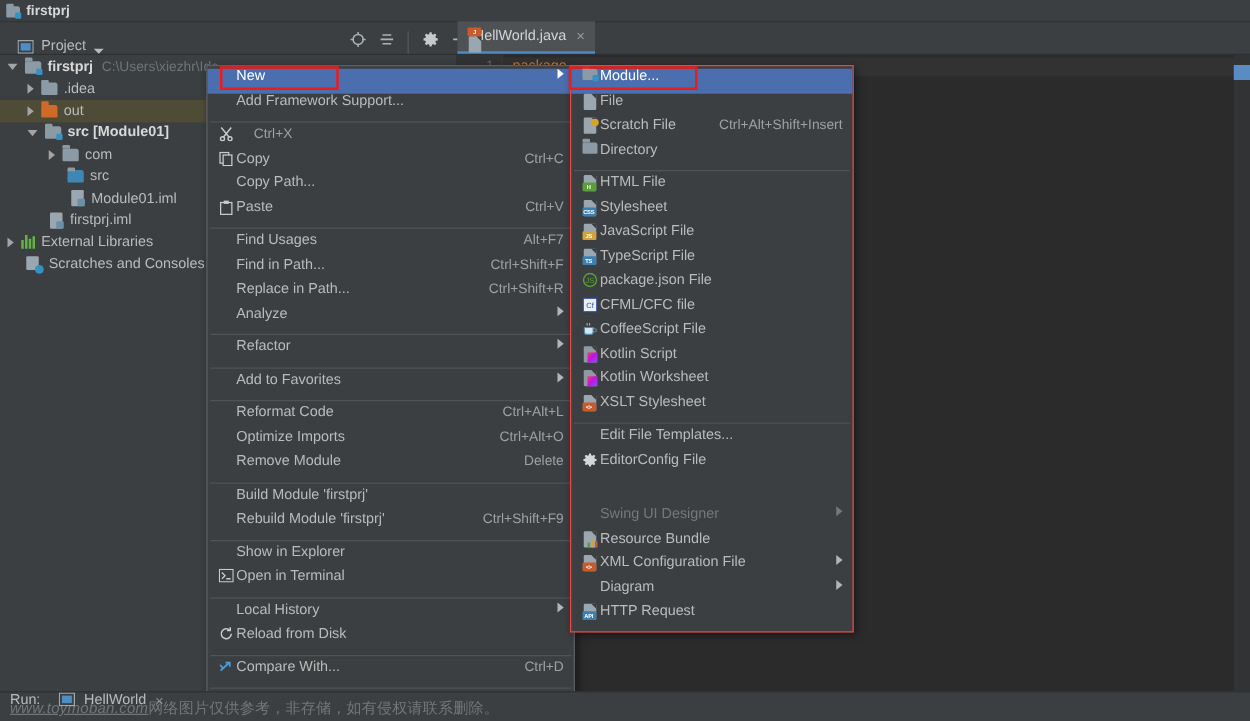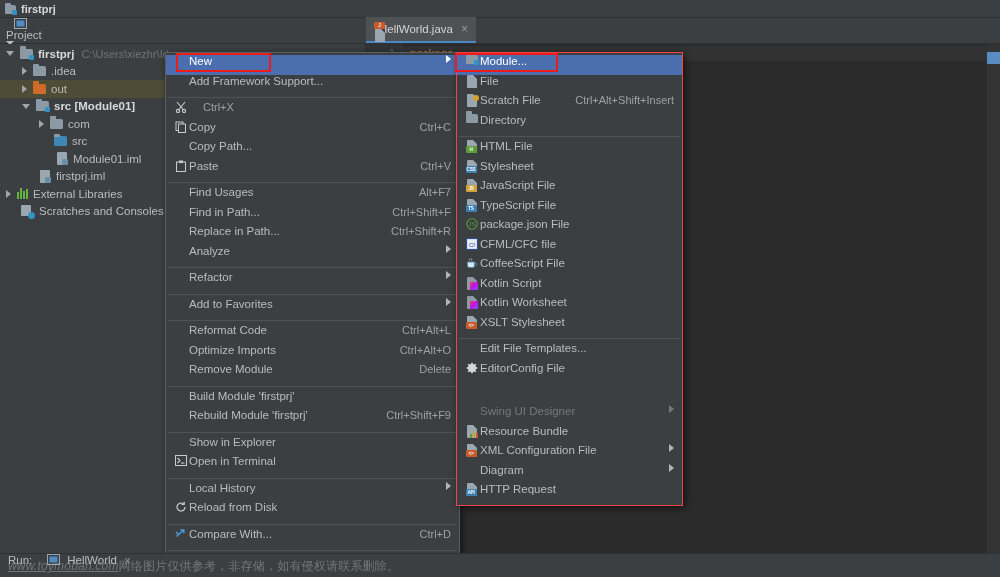--- a/index.html
+++ b/index.html
@@ -16,23 +16,22 @@
   .titlebar {
     position: absolute; left: 0; top: 0; width: 1000px; height: 18px;
     background: #3c3f41; display: flex; align-items: center; padding-left: 5px;
     border-bottom: 1px solid #2e3133;
   }
   .titlebar .tb-label { color: #d8d8d8; font-size: 11px; font-weight: bold; margin-left: 5px; }
 
   
   .tw-header {
     position: absolute; left: 0; top: 18px; width: 382px; height: 26px;
-    background: #3c3f41; display: flex; align-items: flex-start;
+    background: #3c3f41; display: flex; align-items: flex-end;
     border-bottom: 1px solid #2e3133;
-    flex-direction: column;
   }
   .tw-title { color: #bbbbbb; font-size: 11.5px; margin-left: 6px; }
   .tw-caret {
     width: 0; height: 0; margin-left: 6px;
     border-left: 4px solid transparent; border-right: 4px solid transparent;
     border-top: 4px solid #bbbbbb;
   }
   .tw-actions { margin-left: auto; display: flex; align-items: center; gap: 10px; padding-right: 8px; }
 
   

